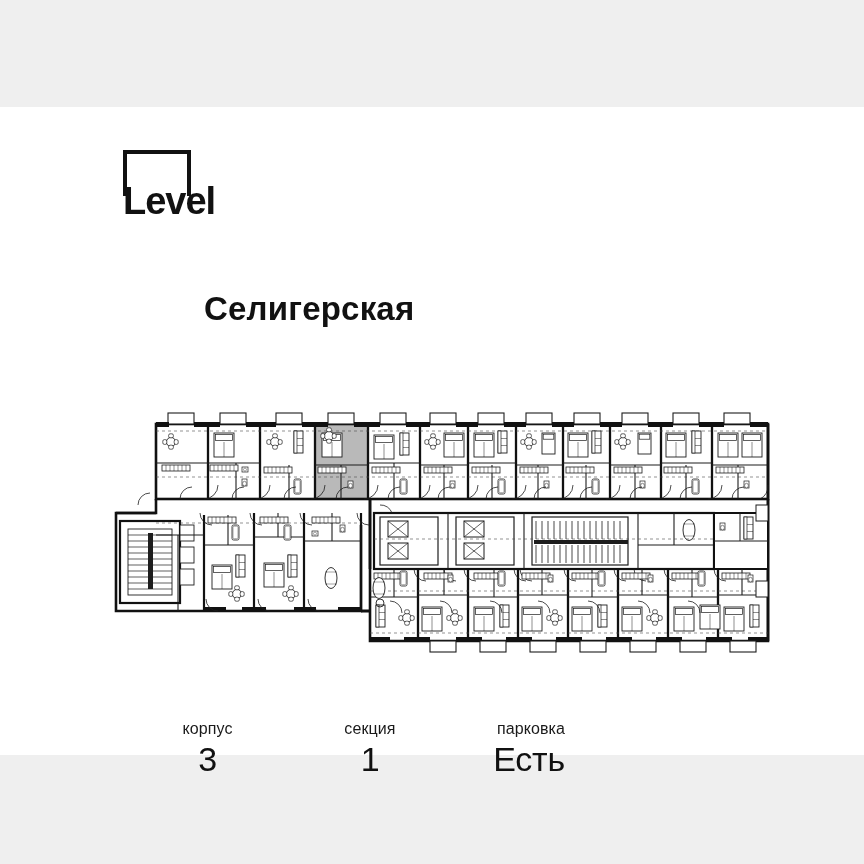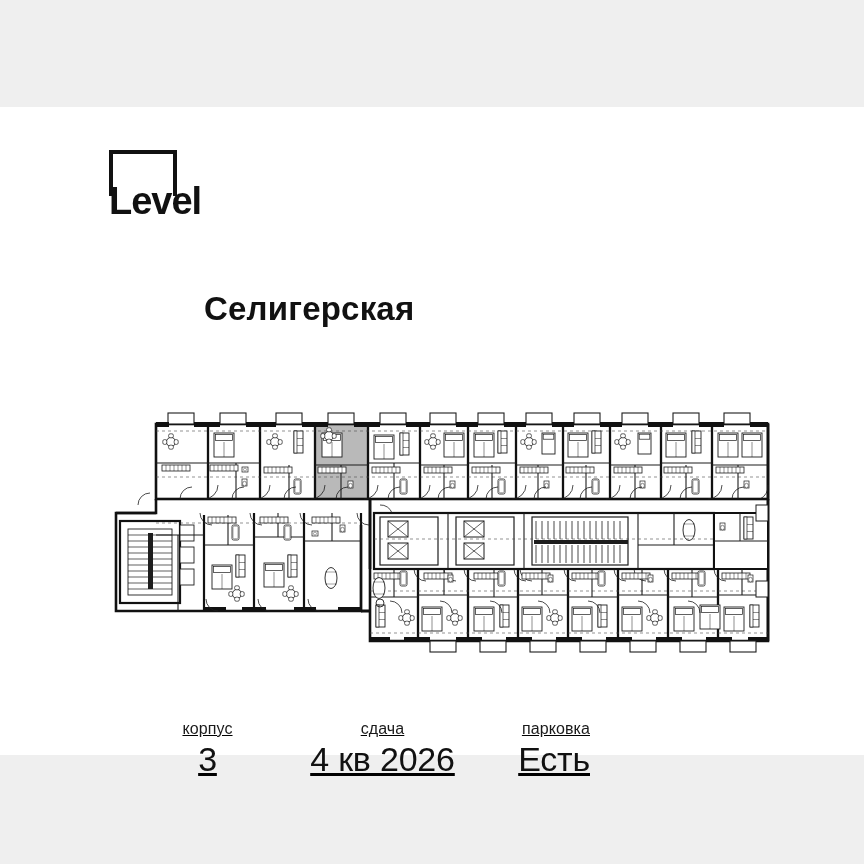--- a/index.html
+++ b/index.html
@@ -11,21 +11,21 @@
   }
   .page{
     position:absolute;
     left:0;top:107px;
     width:864px;height:648px;
     background:#ffffff;
   }
   
   .brand{
     position:absolute;
-    left:109px;top:43px;
+    left:123px;top:43px;
     display:flex;align-items:flex-end;
   }
   .logo-mark{
     position:relative;
     width:72px;height:68px;
   }
   .logo-mark .sq-top{
     position:absolute;left:0;top:0;width:68px;height:4px;background:#111;
   }
   .logo-mark .sq-left{
@@ -54,21 +54,21 @@
   .plan-wrap svg{display:block;width:668px;height:252px;}
   
   .info-row{
     position:absolute;
     left:120px;top:612px;
     width:620px;height:72px;
     display:flex;
     align-items:flex-start;
   }
   .info-col{
-    display:flex;flex-direction:column;align-items:center;text-decoration:underline;
+    display:flex;flex-direction:column;align-items:center;
   }
   .info-col.c1{width:175px;}
   .info-col.c2{width:150px;}
   .info-col.c3{width:175px;}
   .info-col.c4{width:120px;align-items:flex-end;}
   .info-label{
     font-size:16px;line-height:19px;color:#1a1a1a;font-weight:400;
     letter-spacing:0.1px;
   }
   .info-value{
@@ -598,23 +598,23 @@
         <rect x="648" y="176" width="12" height="16" fill="#ffffff"></rect>
       </g>
     </svg>
   </div>
 
   <div class="info-row">
     <div class="info-col c1">
       <div class="info-label">корпус</div>
       <div class="info-value">3</div>
     </div>
-    <div class="info-col c3">
-      <div class="info-label">сдача</div>
-      <div class="info-value">4 кв 2026</div>
+    <div class="info-col c2">
+      <div class="info-label">секция</div>
+      <div class="info-value">1</div>
     </div>
     <div class="info-col c4">
       <div class="info-label">парковка</div>
       <div class="info-value">Есть</div>
     </div>
   </div>
 
 </div>
 
 </body></html>

